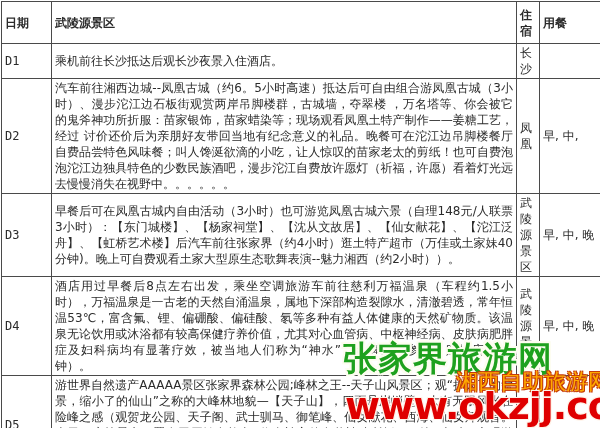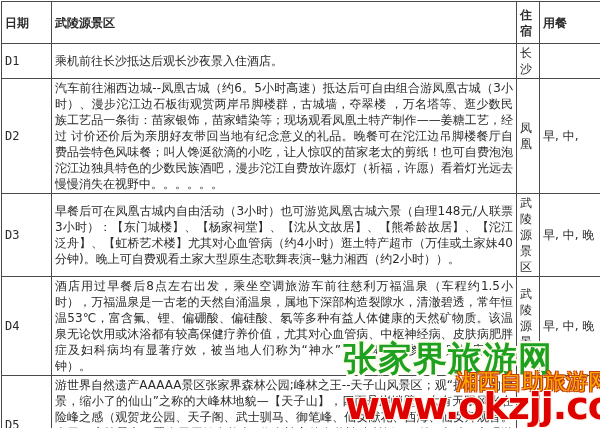--- a/index.html
+++ b/index.html
@@ -82,28 +82,28 @@
 
     <tr style="height:35px">
       <td class="day">D1</td>
       <td class="desc">乘机前往长沙抵达后观长沙夜景入住酒店。</td>
       <td class="lodging">长沙</td>
       <td class="meals"></td>
     </tr>
 
     <tr style="height:102px">
       <td class="day">D2</td>
-      <td class="desc">汽车前往湘西边城--凤凰古城（约6。5小时高速）抵达后可自由组合游凤凰古城（3小时）、漫步沱江边石板街观赏两岸吊脚楼群，古城墙，夺翠楼 ，万名塔等、逛少数民族工艺品一条街：苗家银饰，苗家蜡染等；现场观看凤凰土特产制作——姜糖工艺，经过 讨价还价后为亲朋好友带回当地有纪念意义的礼品。晚餐可在沱江边吊脚楼餐厅自费品尝特色风味餐；叫人馋涎欲滴的小吃，让人惊叹的苗家老太的剪纸！也可自费泡泡沱江边独具特色的少数民族酒吧，漫步沱江自费放许愿灯（祈福，许愿）看着灯光远去慢慢消失在视野中。。。。。。</td>
+      <td class="desc">汽车前往湘西边城--凤凰古城（约6。5小时高速）抵达后可自由组合游凤凰古城（3小时）、漫步沱江边石板街观赏两岸吊脚楼群，古城墙，夺翠楼 ，万名塔等、你会被它的鬼斧神功所折服：苗家银饰，苗家蜡染等；现场观看凤凰土特产制作——姜糖工艺，经过 讨价还价后为亲朋好友带回当地有纪念意义的礼品。晚餐可在沱江边吊脚楼餐厅自费品尝特色风味餐；叫人馋涎欲滴的小吃，让人惊叹的苗家老太的剪纸！也可自费泡泡沱江边独具特色的少数民族酒吧，漫步沱江自费放许愿灯（祈福，许愿）看着灯光远去慢慢消失在视野中。。。。。。</td>
       <td class="lodging">凤凰</td>
       <td class="meals">早, 中,</td>
     </tr>
 
     <tr style="height:78px">
       <td class="day">D3</td>
-      <td class="desc">早餐后可在凤凰古城内自由活动（3小时）也可游览凤凰古城六景（自理148元/人联票3小时）：【东门城楼】、【杨家祠堂】、【沈从文故居】、【熊希龄故居】、【沱江泛舟】、【虹桥艺术楼】尤其对心血管病（约4小时）逛土特产超市（万佳或土家妹40分钟)。晚上可自费观看土家大型原生态歌舞表演--魅力湘西（约2小时））。</td>
+      <td class="desc">早餐后可在凤凰古城内自由活动（3小时）也可游览凤凰古城六景（自理148元/人联票3小时）：【东门城楼】、【杨家祠堂】、【沈从文故居】、【仙女献花】、【沱江泛舟】、【虹桥艺术楼】后汽车前往张家界（约4小时）逛土特产超市（万佳或土家妹40分钟)。晚上可自费观看土家大型原生态歌舞表演--魅力湘西（约2小时））。</td>
       <td class="lodging">武陵源景区</td>
       <td class="meals">早, 中, 晚</td>
     </tr>
 
     <tr style="height:84px">
       <td class="day">D4</td>
       <td class="desc">酒店用过早餐后8点左右出发，乘坐空调旅游车前往慈利万福温泉（车程约1.5小时），万福温泉是一古老的天然自涌温泉，属地下深部构造裂隙水，清澈碧透，常年恒温53℃，富含氟、锂、偏硼酸、偏硅酸、氡等多种有益人体健康的天然矿物质。该温泉无论饮用或沐浴都有较高保健疗养价值，尤其对心血管病、中枢神经病、皮肤病肥胖症及妇科病均有显著疗效，被当地人们称为“神水”。金牌刀店参观（购物店40分钟）。</td>
       <td class="lodging">武陵源景区</td>
       <td class="meals">早, 中, 晚</td>
     </tr>

